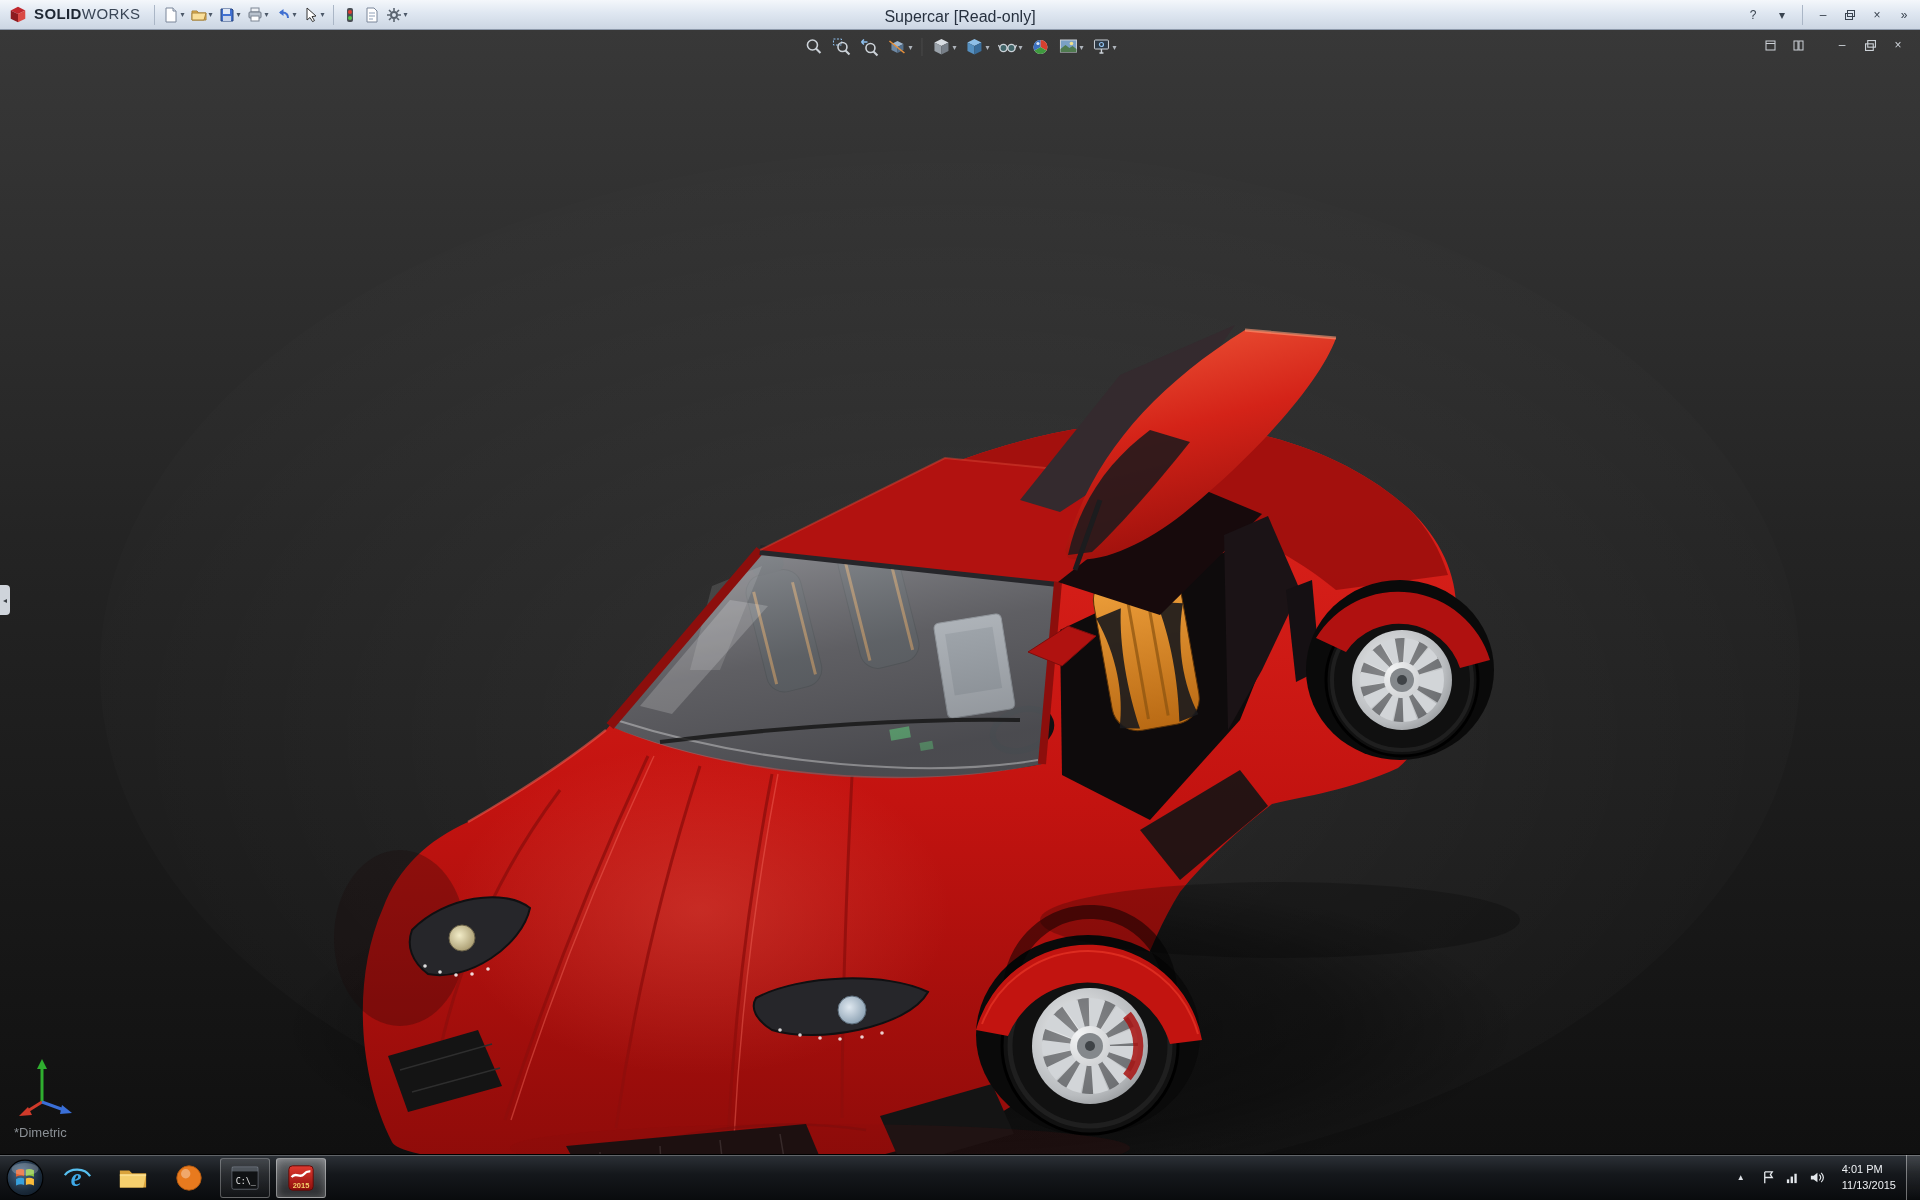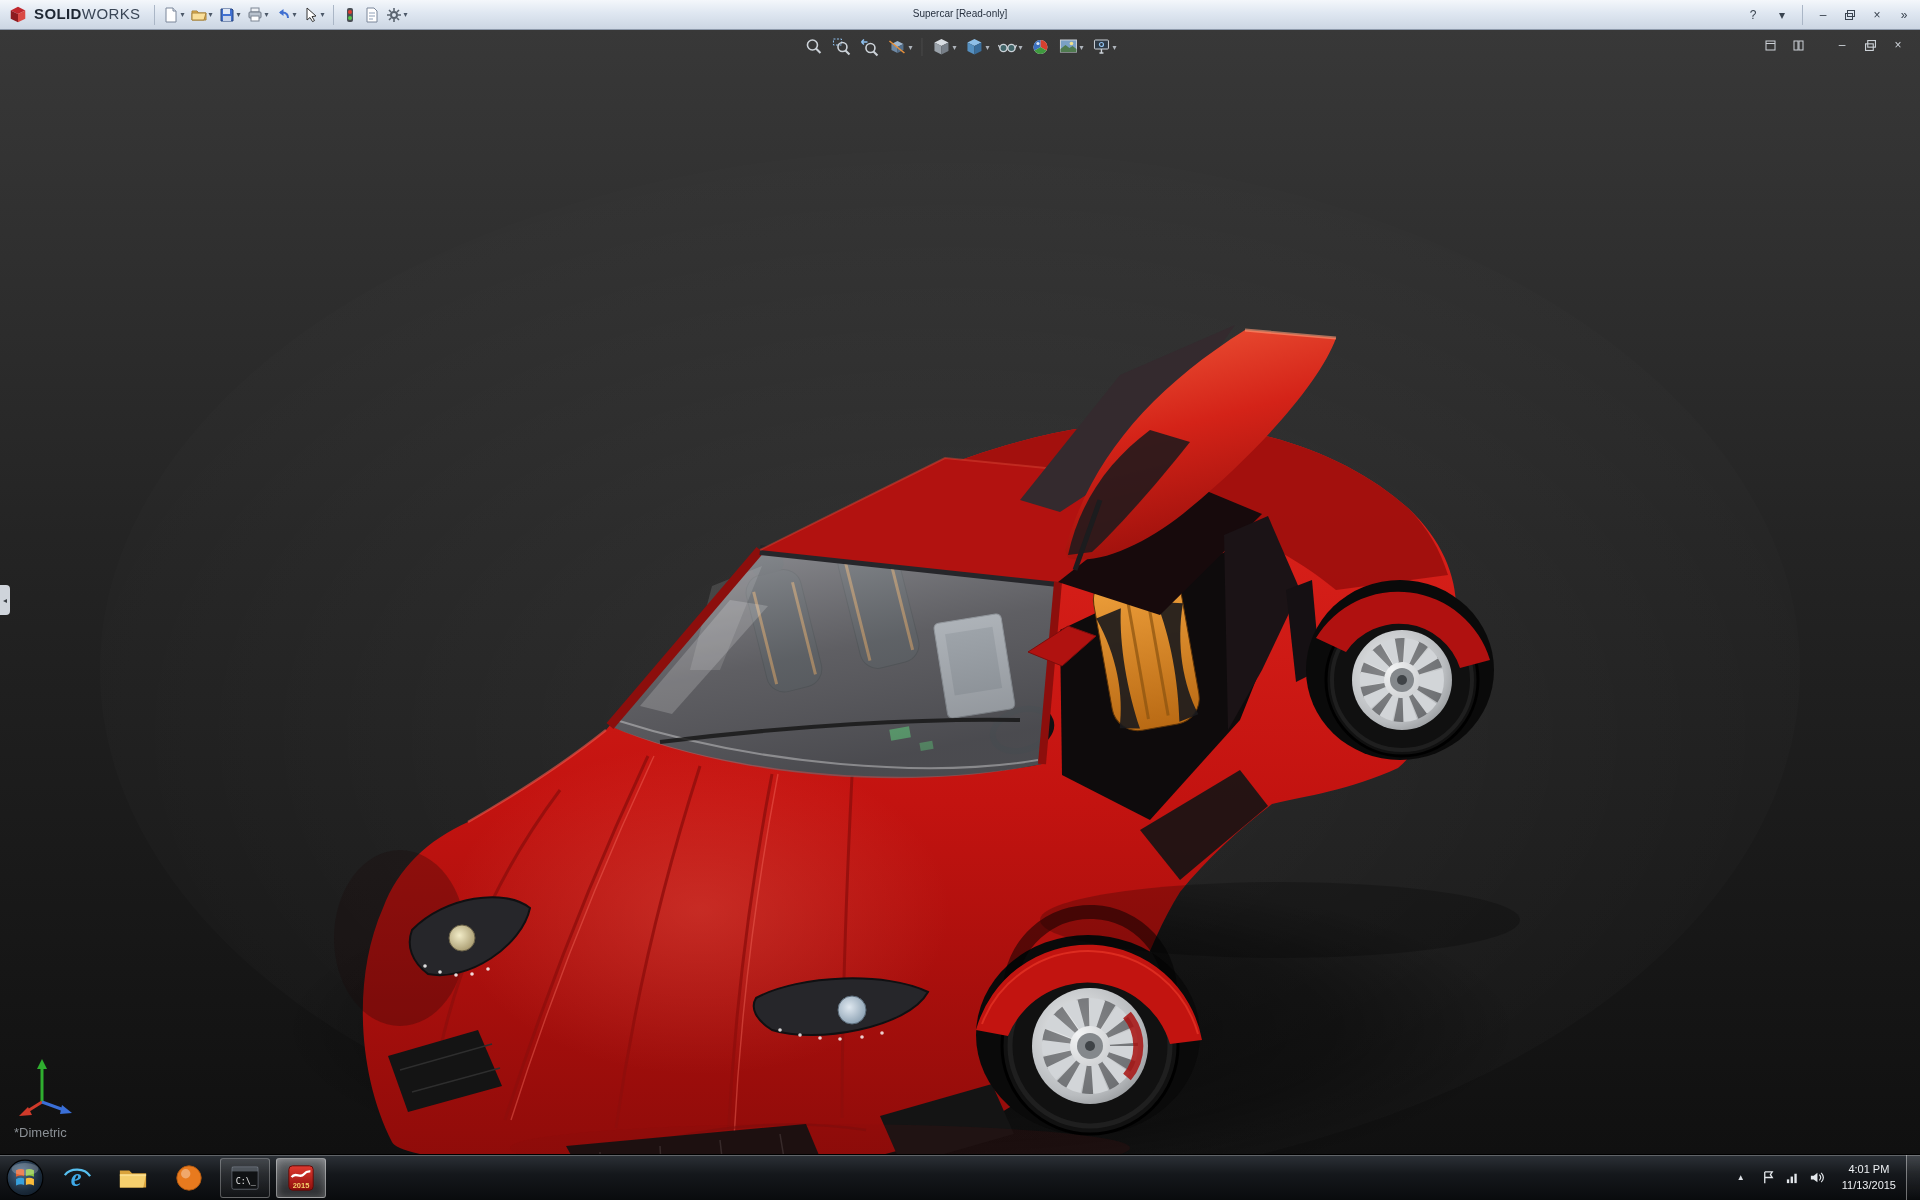--- a/index.html
+++ b/index.html
@@ -10,21 +10,21 @@
   .titlebar{height:30px;display:flex;align-items:center;position:relative;z-index:10;
     background:linear-gradient(#f4f7fb,#dfe7f1 45%,#ccd6e3);border-bottom:1px solid #8e9aab;padding:0 4px}
   .brand{display:flex;align-items:flex-start;gap:6px;padding:0 8px 0 4px}
   .brand-text{font-size:15px;color:#1d2632;letter-spacing:.4px}
   .brand-text .lt{font-weight:400;color:#3a4656}
   .vsep{width:1px;height:20px;background:#aab6c6;margin:0 5px}
   .tb-btn{display:inline-flex;align-items:center;height:24px;padding:0 3px;border-radius:3px;cursor:default}
   .tb-btn svg{width:16px;height:16px;display:block}
   .dd{font-size:8px;color:#4c5868;margin-left:2px;line-height:1}
   .win-title{position:absolute;left:50%;top:8px;transform:translateX(-50%);
-    font-size:10px;color:#27313f;white-space:nowrap}
+    font-size:16px;color:#27313f;white-space:nowrap}
   .win-controls{margin-left:auto;display:flex;align-items:center;gap:3px}
   .wc-btn{min-width:24px;height:20px;display:flex;align-items:center;justify-content:center;
     font-size:12px;color:#39434f;border-radius:2px}
   .wc-btn svg{width:10px;height:10px;color:#39434f}
 
   
   .viewport{position:relative;height:1124px;background:#1d1d1d;overflow:hidden}
   .car{position:absolute;inset:0;width:100%;height:100%}
 
   .headsup{position:absolute;top:5px;left:50%;transform:translateX(-50%);
@@ -55,21 +55,21 @@
   .tb-app{width:50px;height:40px;display:flex;align-items:center;justify-content:center;border-radius:3px}
   .tb-app svg{width:30px;height:30px}
   .running{background:linear-gradient(rgba(255,255,255,.13),rgba(255,255,255,.03));
     border:1px solid rgba(255,255,255,.28)}
   .active{background:linear-gradient(rgba(255,255,255,.30),rgba(255,255,255,.10));
     border:1px solid rgba(255,255,255,.45);box-shadow:inset 0 0 8px rgba(255,255,255,.3)}
   .tray{margin-left:auto;display:flex;align-items:center;height:100%}
   .tray-chevron{color:#dfe3e8;font-size:8px;padding:0 8px}
   .tray-icons{display:flex;align-items:center;gap:9px;padding:0 8px}
   .tray-icons svg{width:15px;height:15px;color:#e3e7eb}
-  .clock{text-align:center;color:#eef1f4;font-size:11px;line-height:1.4;padding:0 10px;white-space:nowrap}
+  .clock{color:#eef1f4;font-size:11px;line-height:1.4;padding:0 10px;white-space:nowrap}
   .show-desktop{width:14px;height:100%;border-left:1px solid rgba(255,255,255,.4);
     background:linear-gradient(rgba(255,255,255,.10),rgba(255,255,255,0))}
 </style>
 </head>
 <body>
 
 <div class="titlebar">
   <div class="brand">
     <svg viewBox="0 0 22 22" width="20" height="20">
       <path d="M3 6l8-4 8 4-8 4z" fill="#c0272d"></path>

